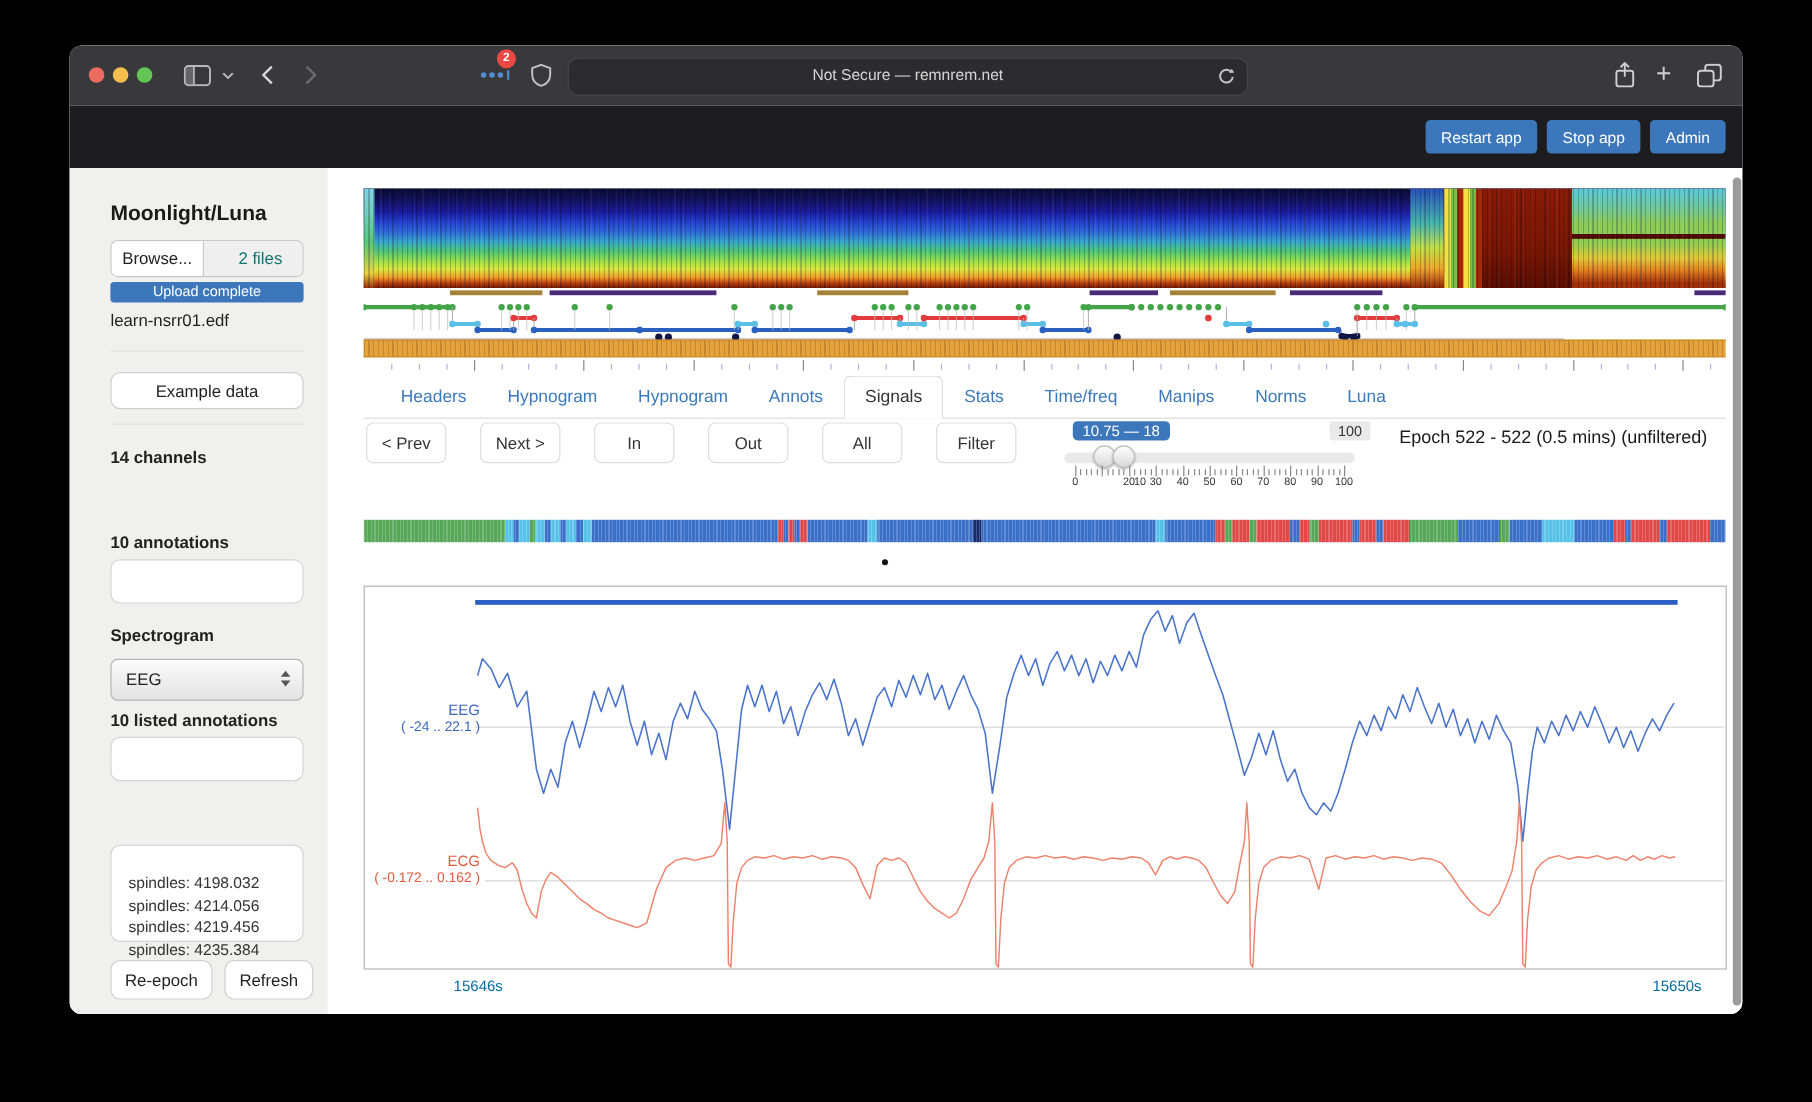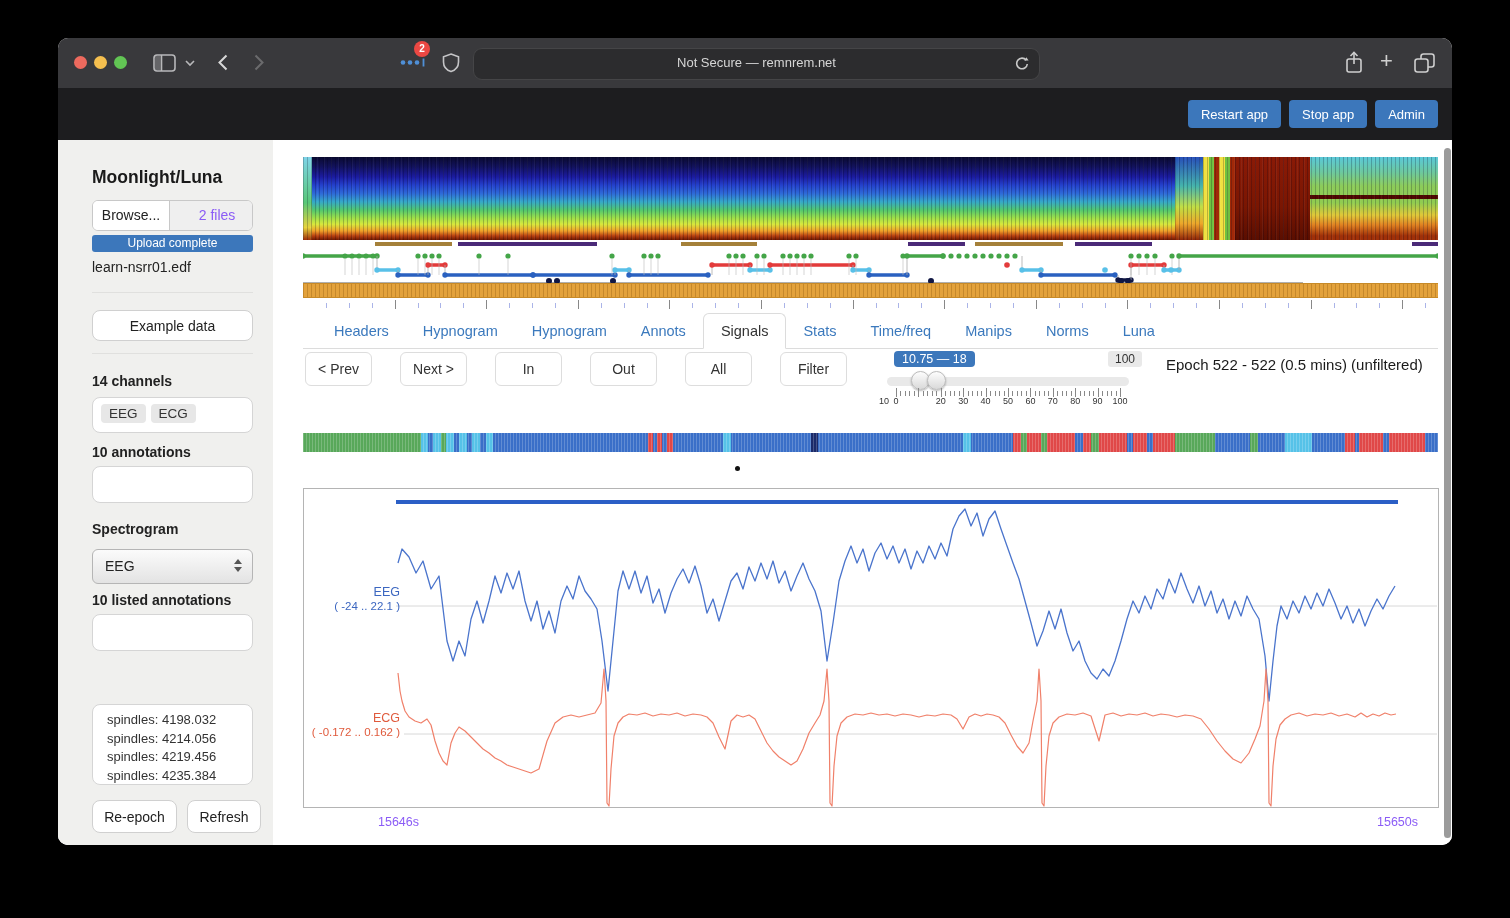--- a/index.html
+++ b/index.html
@@ -14,21 +14,21 @@
   .appheader{position:absolute;top:50px;left:0;right:0;height:52px;background:#1d1d1f;display:flex;justify-content:flex-end;align-items:center;gap:8px;padding-right:14px;box-sizing:border-box;}
   .hbtn{background:#3c77bb;color:#fff;border:none;border-radius:4px;height:28px;padding:0 13px;font-size:13px;font-family:"Liberation Sans",sans-serif;}
   .content{position:absolute;top:102px;left:0;right:0;bottom:0;background:#fff;}
   
   .sidebar{position:absolute;left:0;top:0;width:215px;bottom:0;background:#f0f0ee;}
   .sb{position:absolute;left:34px;width:161px;box-sizing:border-box;}
   .sb-title{font-size:17.5px;font-weight:bold;color:#1a1a1a;}
   .sb-h{font-size:14px;font-weight:bold;color:#222;}
   .filegroup{height:31px;border:1px solid #c8c8c8;border-radius:6px;overflow:hidden;display:flex;background:#fff;}
   .filegroup .browse{width:76px;background:#fff;border-right:1px solid #c8c8c8;text-align:center;line-height:29px;font-size:14px;color:#222;}
-  .filegroup .files{flex:1;background:#efefef;text-align:center;line-height:29px;font-size:14px;color:#8b5cf6;padding-left:12px;}
+  .filegroup .files{flex:1;background:#efefef;text-align:center;line-height:29px;font-size:14px;color:#0f766e;padding-left:12px;}
   .progress{height:17px;background:#3c77bb;border-radius:3px;color:#fff;font-size:12px;text-align:center;line-height:17px;}
   .sb-file{font-size:14px;color:#222;}
   .sb-hr{border:none;border-top:1px solid #e0e0de;margin:0;}
   .btn{background:#fff;border:1px solid #d0d0d0;border-radius:8px;font-size:14px;color:#222;font-family:"Liberation Sans",sans-serif;}
   .sb-box{background:#fff;border:1px solid #d5d5d5;border-radius:8px;box-sizing:border-box;}
   .chip{display:inline-block;background:#e7e7e7;border-radius:4px;padding:2px 8px;font-size:13.5px;color:#333;margin-right:5px;}
   .sb-select{height:35px;border:1px solid #b5b5b5;border-radius:6px;background:linear-gradient(#fbfbfb,#e3e3e3);font-size:14px;color:#222;line-height:33px;padding-left:12px;position:relative;}
   .stepper{position:absolute;right:10px;top:9px;display:flex;flex-direction:column;gap:3px;}
   .tri-up{width:0;height:0;border-left:4px solid transparent;border-right:4px solid transparent;border-bottom:5px solid #555;}
   .tri-dn{width:0;height:0;border-left:4px solid transparent;border-right:4px solid transparent;border-top:5px solid #555;}
@@ -54,21 +54,21 @@
   .sl-track{position:absolute;left:829px;top:237px;width:242px;height:9px;background:#e9e9e9;border-radius:5px;}
   .sl-handle{position:absolute;top:231px;width:19px;height:19px;border-radius:50%;background:linear-gradient(#fdfdfd,#d9d9d9);border:1px solid #bbb;box-shadow:0 1px 2px rgba(0,0,0,0.3);box-sizing:border-box;}
   .sl-tick{position:absolute;width:1px;background:#888;}
   .sl-lab{position:absolute;top:256px;font-size:9px;color:#333;transform:translateX(-50%);}
   .epoch{position:absolute;left:1108px;top:216px;font-size:15px;color:#1a1a1a;}
   .stripe{position:absolute;left:245px;top:293px;width:1135px;height:19px;overflow:hidden;}
   .stripe-tex{position:absolute;inset:0;background:repeating-linear-gradient(90deg,rgba(255,255,255,0.20) 0 1px,transparent 1px 3px);}
   .epdot{position:absolute;left:677px;top:326px;width:5px;height:5px;border-radius:50%;background:#111;}
   .plot{position:absolute;left:245px;top:348px;width:1136px;height:320px;background:#fff;border:1px solid #b4b4b4;box-sizing:border-box;}
   .sig-label{position:absolute;width:90px;text-align:right;font-size:12.5px;line-height:14px;}
-  .tlab{position:absolute;top:675px;font-size:12.5px;color:#8b5cf6;}
+  .tlab{position:absolute;top:675px;font-size:12.5px;color:#0369a1;}
   .vscroll{position:absolute;left:1386px;top:8px;width:7px;height:690px;background:#9b9b9b;border-radius:4px;}
 </style>
 </head>
 <body>
 
 <div class="window">
 
   <div class="titlebar">
     <div class="light" style="left:16px;background:#ed6a5e;"></div>
     <div class="light" style="left:36px;background:#f5bf4f;"></div>
@@ -136,38 +136,37 @@
         <div class="files">2 files</div>
       </div>
       <div class="sb progress" style="top:95px;">Upload complete</div>
       <div class="sb sb-file" style="top:119px;">learn-nsrr01.edf</div>
 
       <hr class="sb sb-hr" style="top:152px;">
       <button class="sb btn" style="top:170px;height:31px;">Example data</button>
       <hr class="sb sb-hr" style="top:213px;">
 
       <div class="sb sb-h" style="top:233px;">14 channels</div>
-      <div class="sb sb-box" style="top:257px;height:36px;padding:6px 0 0 8px;" id="channel-box"><span class="chip">EEG</span><span class="chip">ECG</span></div>
 
       <div class="sb sb-h" style="top:304px;">10 annotations</div>
       <div class="sb sb-box" style="top:326px;height:37px;"></div>
 
       <div class="sb sb-h" style="top:381px;">Spectrogram</div>
       <div class="sb sb-select" style="top:409px;">
         <span>EEG</span>
         <span class="stepper">
             <span class="tri-up"></span>
             <span class="tri-dn"></span>
           </span>
       </div>
 
       <div class="sb sb-h" style="top:452px;">10 listed annotations</div>
       <div class="sb sb-box" style="top:474px;height:37px;"></div>
 
-      <div class="sb sb-box" style="top:564px;height:81px;padding:6px 0 0 14px;" id="instance-box">
+      <div class="sb sb-box" style="top:564px;height:81px;padding:22px 0 0 14px;" id="instance-box">
           <div class="inst-line">spindles: 4198.032</div>
           <div class="inst-line">spindles: 4214.056</div>
           <div class="inst-line">spindles: 4219.456</div>
           <div class="inst-line">spindles: 4235.384</div>
         </div>
 
       <button class="sb btn" style="top:660px;width:85px;height:33px;">Re-epoch</button>
       <button class="sb btn" style="top:660px;left:129px;width:74px;height:33px;">Refresh</button>
     </div>
 
@@ -440,21 +439,21 @@
     <div id="slider-extras">
         <div class="sl-handle" style="left: 852.58px;"></div>
         <div class="sl-handle" style="left: 868.82px;"></div>
         <div class="sl-tick" style="left: 838px; top: 248px; height: 9px;"></div>
         <div class="sl-lab" style="left: 838px;">0</div>
         <div class="sl-tick" style="left: 842.48px; top: 251px; height: 5px;"></div>
         <div class="sl-tick" style="left: 846.96px; top: 251px; height: 5px;"></div>
         <div class="sl-tick" style="left: 851.44px; top: 251px; height: 5px;"></div>
         <div class="sl-tick" style="left: 855.92px; top: 251px; height: 5px;"></div>
         <div class="sl-tick" style="left: 860.4px; top: 248px; height: 9px;"></div>
-        <div class="sl-lab" style="left: 826px; text-align: center;">10</div>
+        <div class="sl-lab" style="left: 892px; text-align: center;">10</div>
         <div class="sl-tick" style="left: 864.88px; top: 251px; height: 5px;"></div>
         <div class="sl-tick" style="left: 869.36px; top: 251px; height: 5px;"></div>
         <div class="sl-tick" style="left: 873.84px; top: 251px; height: 5px;"></div>
         <div class="sl-tick" style="left: 878.32px; top: 251px; height: 5px;"></div>
         <div class="sl-tick" style="left: 882.8px; top: 248px; height: 9px;"></div>
         <div class="sl-lab" style="left: 882.8px;">20</div>
         <div class="sl-tick" style="left: 887.28px; top: 251px; height: 5px;"></div>
         <div class="sl-tick" style="left: 891.76px; top: 251px; height: 5px;"></div>
         <div class="sl-tick" style="left: 896.24px; top: 251px; height: 5px;"></div>
         <div class="sl-tick" style="left: 900.72px; top: 251px; height: 5px;"></div>

